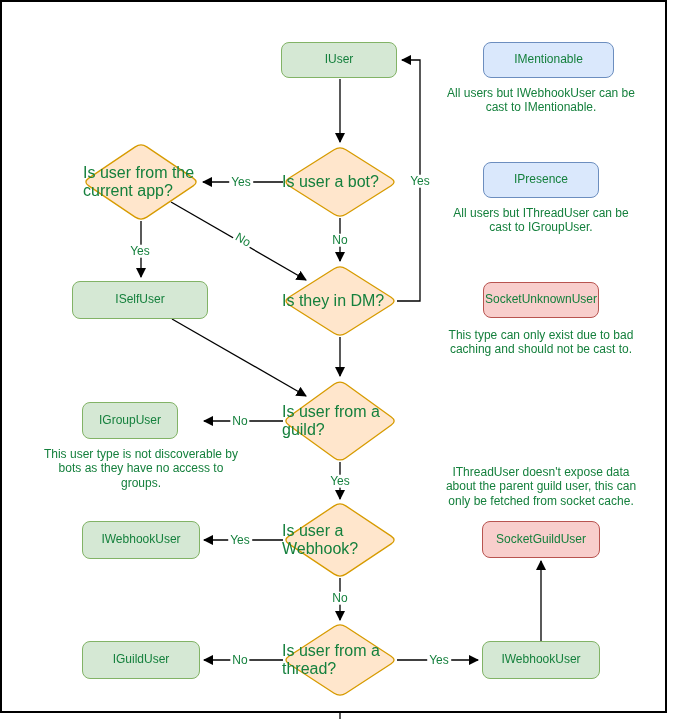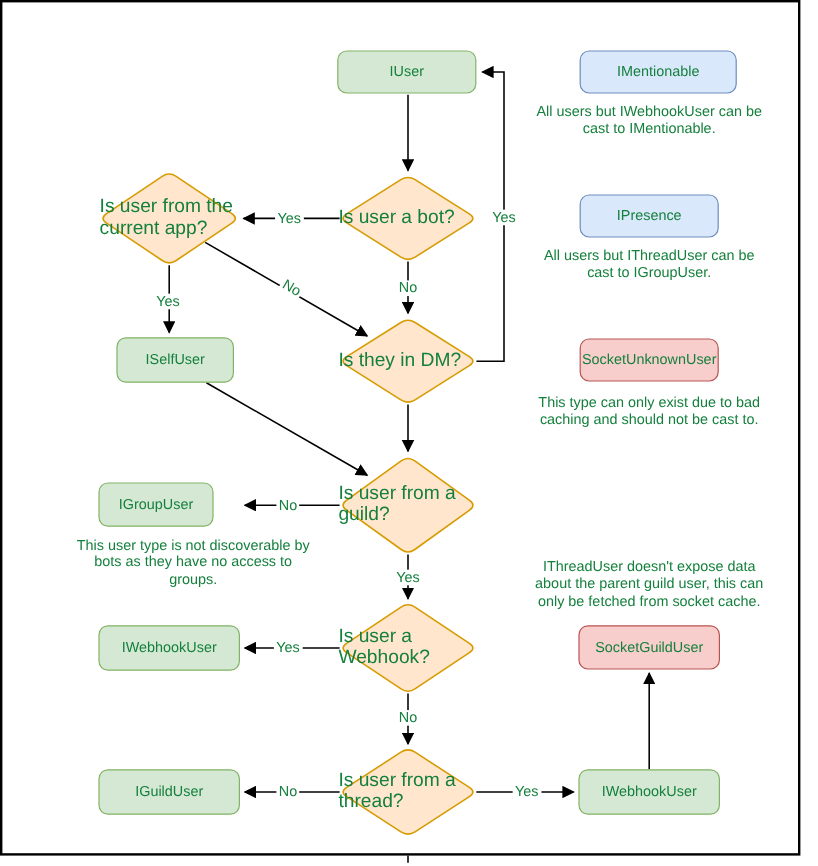--- a/index.html
+++ b/index.html
@@ -70,21 +70,21 @@
     <path class="diamond" d="M 345.9184223212168 268.73795093971586 L 391.0815776787832 297.26204906028414 Q 397 301 391.0815776787832 304.73795093971586 L 345.9184223212168 333.26204906028414 Q 340 337 334.0815776787832 333.26204906028414 L 288.9184223212168 304.73795093971586 Q 283 301 288.9184223212168 297.26204906028414 L 334.0815776787832 268.73795093971586 Q 340 265 345.9184223212168 268.73795093971586 Z"></path>
     <path class="diamond" d="M 345.68263073666145 384.087506319353 L 391.31736926333855 416.912493680647 Q 397 421 391.31736926333855 425.087506319353 L 345.68263073666145 457.912493680647 Q 340 462 334.31736926333855 457.912493680647 L 288.68263073666145 425.087506319353 Q 283 421 288.68263073666145 416.912493680647 L 334.31736926333855 384.087506319353 Q 340 380 345.68263073666145 384.087506319353 Z"></path>
     <path class="diamond" d="M 345.8243520603649 505.8829013735766 L 391.1756479396351 536.1170986264234 Q 397 540 391.1756479396351 543.8829013735766 L 345.8243520603649 574.1170986264234 Q 340 578 334.1756479396351 574.1170986264234 L 288.8243520603649 543.8829013735766 Q 283 540 288.8243520603649 536.1170986264234 L 334.1756479396351 505.8829013735766 Q 340 502 345.8243520603649 505.8829013735766 Z"></path>
     <path class="diamond" d="M 345.8714576320526 626.8112970594026 L 391.1285423679474 656.1887029405974 Q 397 660 391.1285423679474 663.8112970594026 L 345.8714576320526 693.1887029405974 Q 340 697 334.1285423679474 693.1887029405974 L 288.8714576320526 663.8112970594026 Q 283 660 288.8714576320526 656.1887029405974 L 334.1285423679474 626.8112970594026 Q 340 623 345.8714576320526 626.8112970594026 Z"></path>
   </svg>
 
   <div class="node green" style="left:281px;top:42px;width:116px;height:36px;">IUser</div>
   <div class="node blue" style="left:483px;top:42px;width:131px;height:36px;">IMentionable</div>
   <div class="node blue" style="left:483px;top:162px;width:116px;height:36px;">IPresence</div>
   <div class="node red" style="left:483px;top:282px;width:116px;height:36px;">SocketUnknownUser</div>
-  <div class="node green" style="left:97px;top:281px;width:98px;height:38px;">ISelfUser</div>
+  <div class="node green" style="left:72px;top:281px;width:136px;height:38px;">ISelfUser</div>
   <div class="node green" style="left:82px;top:402px;width:96px;height:37px;">IGroupUser</div>
   <div class="node green" style="left:82px;top:521px;width:118px;height:38px;">IWebhookUser</div>
   <div class="node green" style="left:82px;top:641px;width:118px;height:38px;">IGuildUser</div>
   <div class="node green" style="left:482px;top:641px;width:118px;height:38px;">IWebhookUser</div>
   <div class="node red" style="left:482px;top:521px;width:118px;height:37px;">SocketGuildUser</div>
 
   <div class="dlabel" style="left:340px;top:182px;">Is user a bot?</div>
   <div class="dlabel" style="left:141px;top:182px;">Is user from the
 current app?</div>
   <div class="dlabel" style="left:340px;top:301px;">Is they in DM?</div>
@@ -106,20 +106,20 @@
   <div class="elabel" style="left:340px;top:598px;">No</div>
   <div class="elabel" style="left:240px;top:660px;">No</div>
   <div class="elabel" style="left:439px;top:660px;">Yes</div>
 
   <div class="note" style="left:436px;top:86px;width:210px;">All users but IWebhookUser can be
 cast to IMentionable.</div>
   <div class="note" style="left:436px;top:206px;width:210px;">All users but IThreadUser can be
 cast to IGroupUser.</div>
   <div class="note" style="left:436px;top:328px;width:210px;">This type can only exist due to bad
 caching and should not be cast to.</div>
-  <div class="note" style="left:36px;top:447px;width:210px;margin-left:20px;">This user type is not discoverable by
+  <div class="note" style="left:36px;top:447px;width:210px;">This user type is not discoverable by
 bots as they have no access to
 groups.</div>
   <div class="note" style="left:436px;top:465px;width:210px;">IThreadUser doesn't expose data
 about the parent guild user, this can
 only be fetched from socket cache.</div>
 
 </div>
 
 </body></html>

